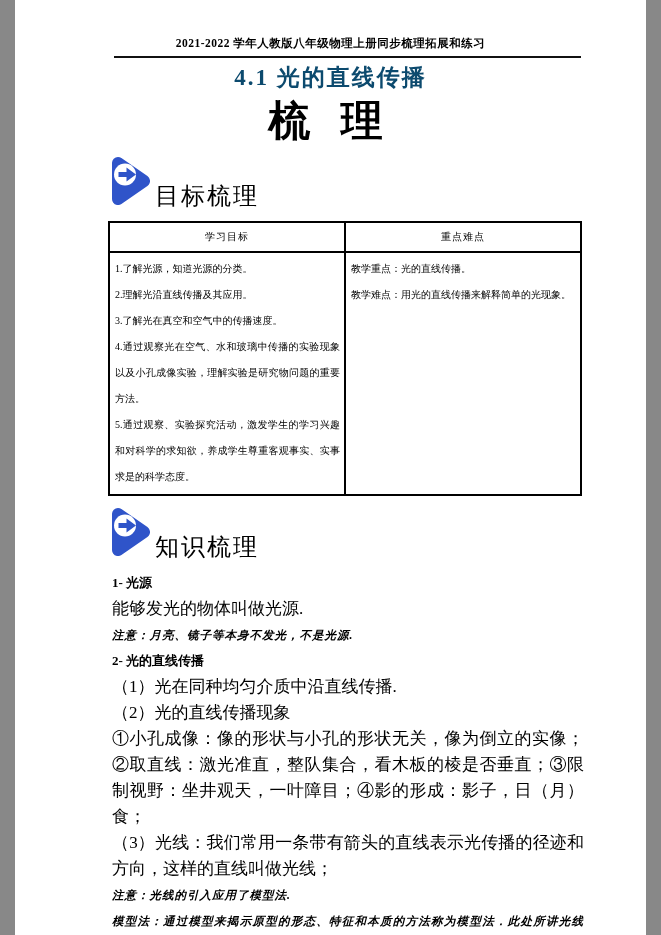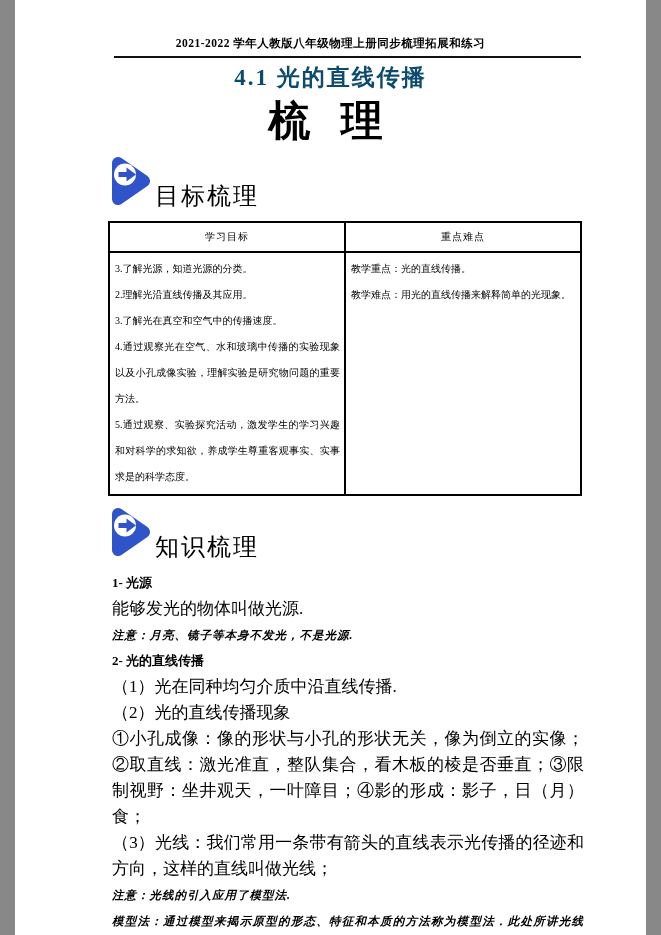--- a/index.html
+++ b/index.html
@@ -134,21 +134,21 @@
   </div>
 
   <table class="goals">
     <tbody>
         <tr>
       <th>学习目标</th>
       <th>重点难点</th>
     </tr>
     <tr>
       <td class="obj-cell">
-        <p>3.了解光源，知道光源的分类。</p>
+        <p>1.了解光源，知道光源的分类。</p>
         <p>2.理解光沿直线传播及其应用。</p>
         <p>3.了解光在真空和空气中的传播速度。</p>
         <p>4.通过观察光在空气、水和玻璃中传播的实验现象以及小孔成像实验，理解实验是研究物问题的重要方法。</p>
         <p>5.通过观察、实验探究活动，激发学生的学习兴趣和对科学的求知欲，养成学生尊重客观事实、实事求是的科学态度。</p>
       </td>
       <td class="kp-cell">
         <p>教学重点：光的直线传播。</p>
         <p>教学难点：用光的直线传播来解释简单的光现象。</p>
       </td>
     </tr>

